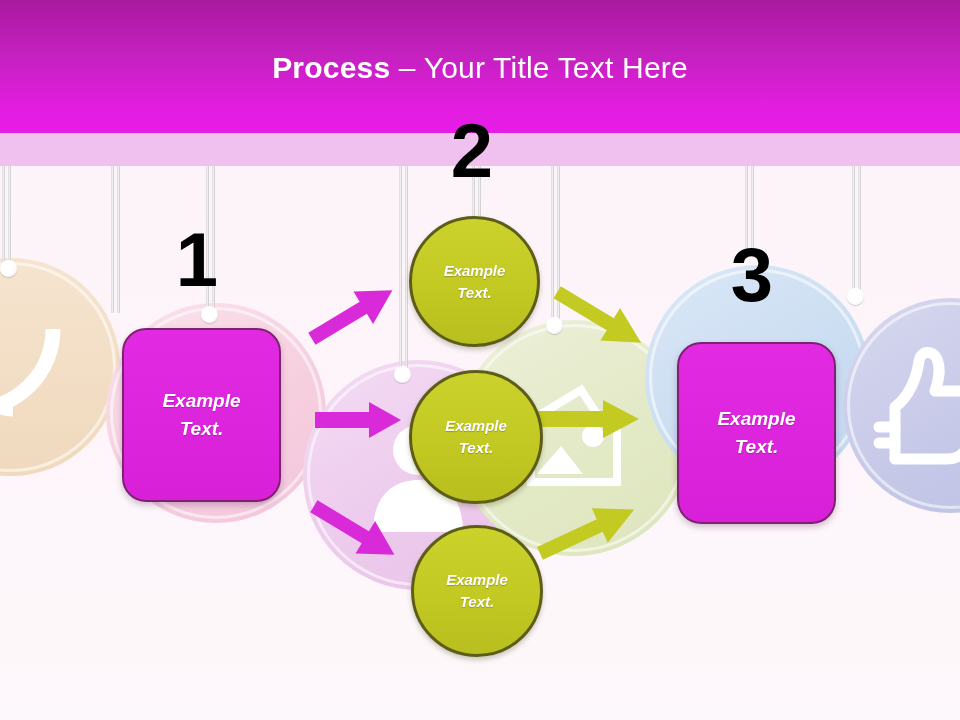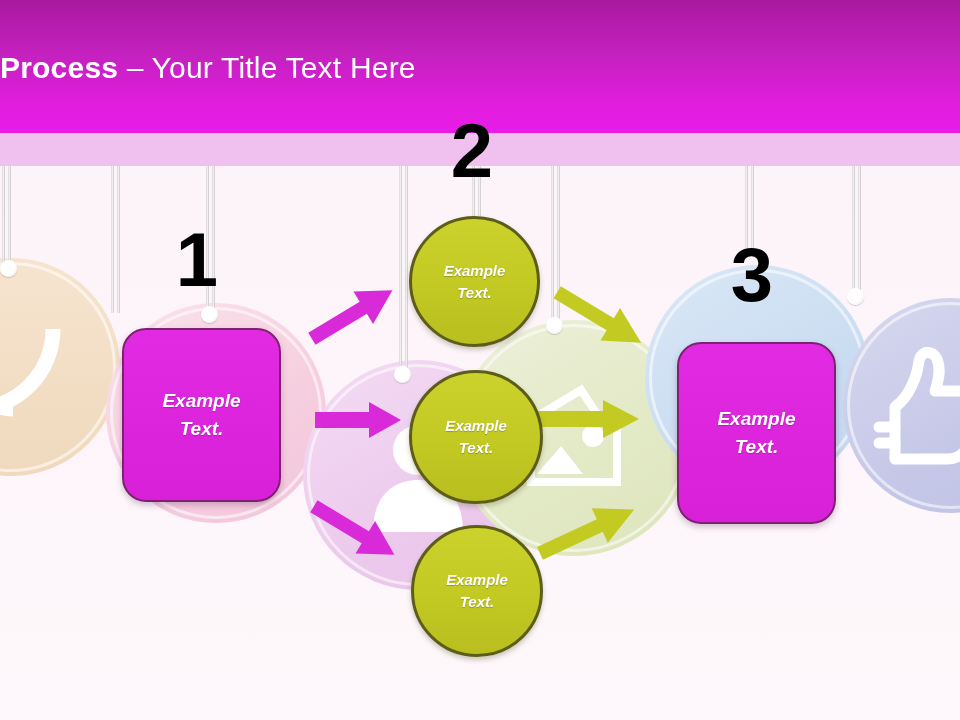--- a/index.html
+++ b/index.html
@@ -35,21 +35,21 @@
     left: 0; top: 133px;
     width: 960px; height: 33px;
     background: #f0c0ee;
   }
 
   
   .title {
     position: absolute;
     left: 0; top: 50px;
     width: 960px;
-    text-align: left;
+    text-align: center;
     color: #ffffff;
     font-size: 30px;
     line-height: 36px;
     letter-spacing: 0.2px;
     white-space: nowrap;
   }
   .title .t-strong { font-weight: bold; }
   .title .t-rest { font-weight: normal; }
 
   

